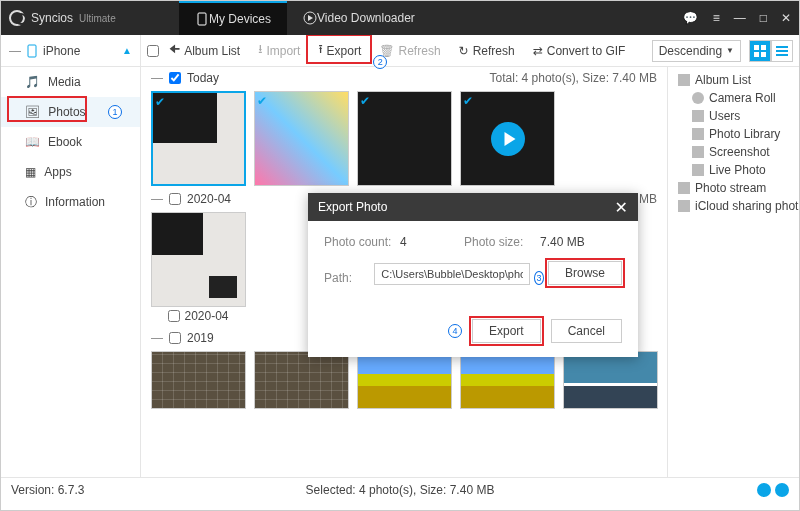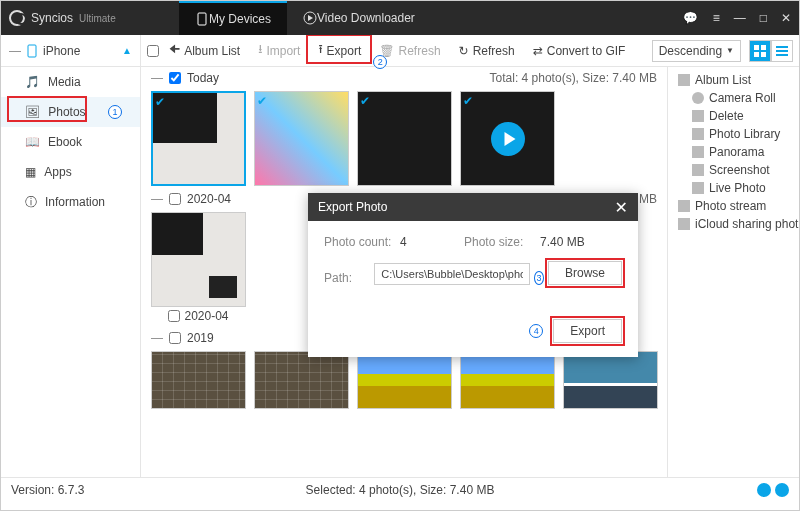--- a/index.html
+++ b/index.html
@@ -274,29 +274,25 @@
         <div class="ritem">
             <span class="ricn"></span>
             <span>Album List</span>
           </div>
         <div class="ritem sub">
             <span class="ricn" style="border-radius:50%"></span>
             <span>Camera Roll</span>
           </div>
         <div class="ritem sub">
             <span class="ricn"></span>
-            <span>Delete</span>
+            <span>Users</span>
           </div>
         <div class="ritem sub">
             <span class="ricn"></span>
             <span>Photo Library</span>
-          </div>
-        <div class="ritem sub">
-            <span class="ricn"></span>
-            <span>Panorama</span>
           </div>
         <div class="ritem sub">
             <span class="ricn"></span>
             <span>Screenshot</span>
           </div>
         <div class="ritem sub">
             <span class="ricn"></span>
             <span>Live Photo</span>
           </div>
         <div class="ritem">
@@ -342,14 +338,17 @@
         <span class="redbox" style="top:-4px;left:-4px;right:-4px;bottom:-4px"></span>
       </div>
     </div>
   </div>
   <div class="dbtns">
     <span class="numb">4</span>
     <div class="dbtn" style="position:relative">
       <span>Export</span>
       <span class="redbox" style="top:-4px;left:-4px;right:-4px;bottom:-4px"></span>
     </div>
+    <div class="dbtn">
+        <span>Cancel</span>
+      </div>
   </div>
 </div>
 
 </body></html>

